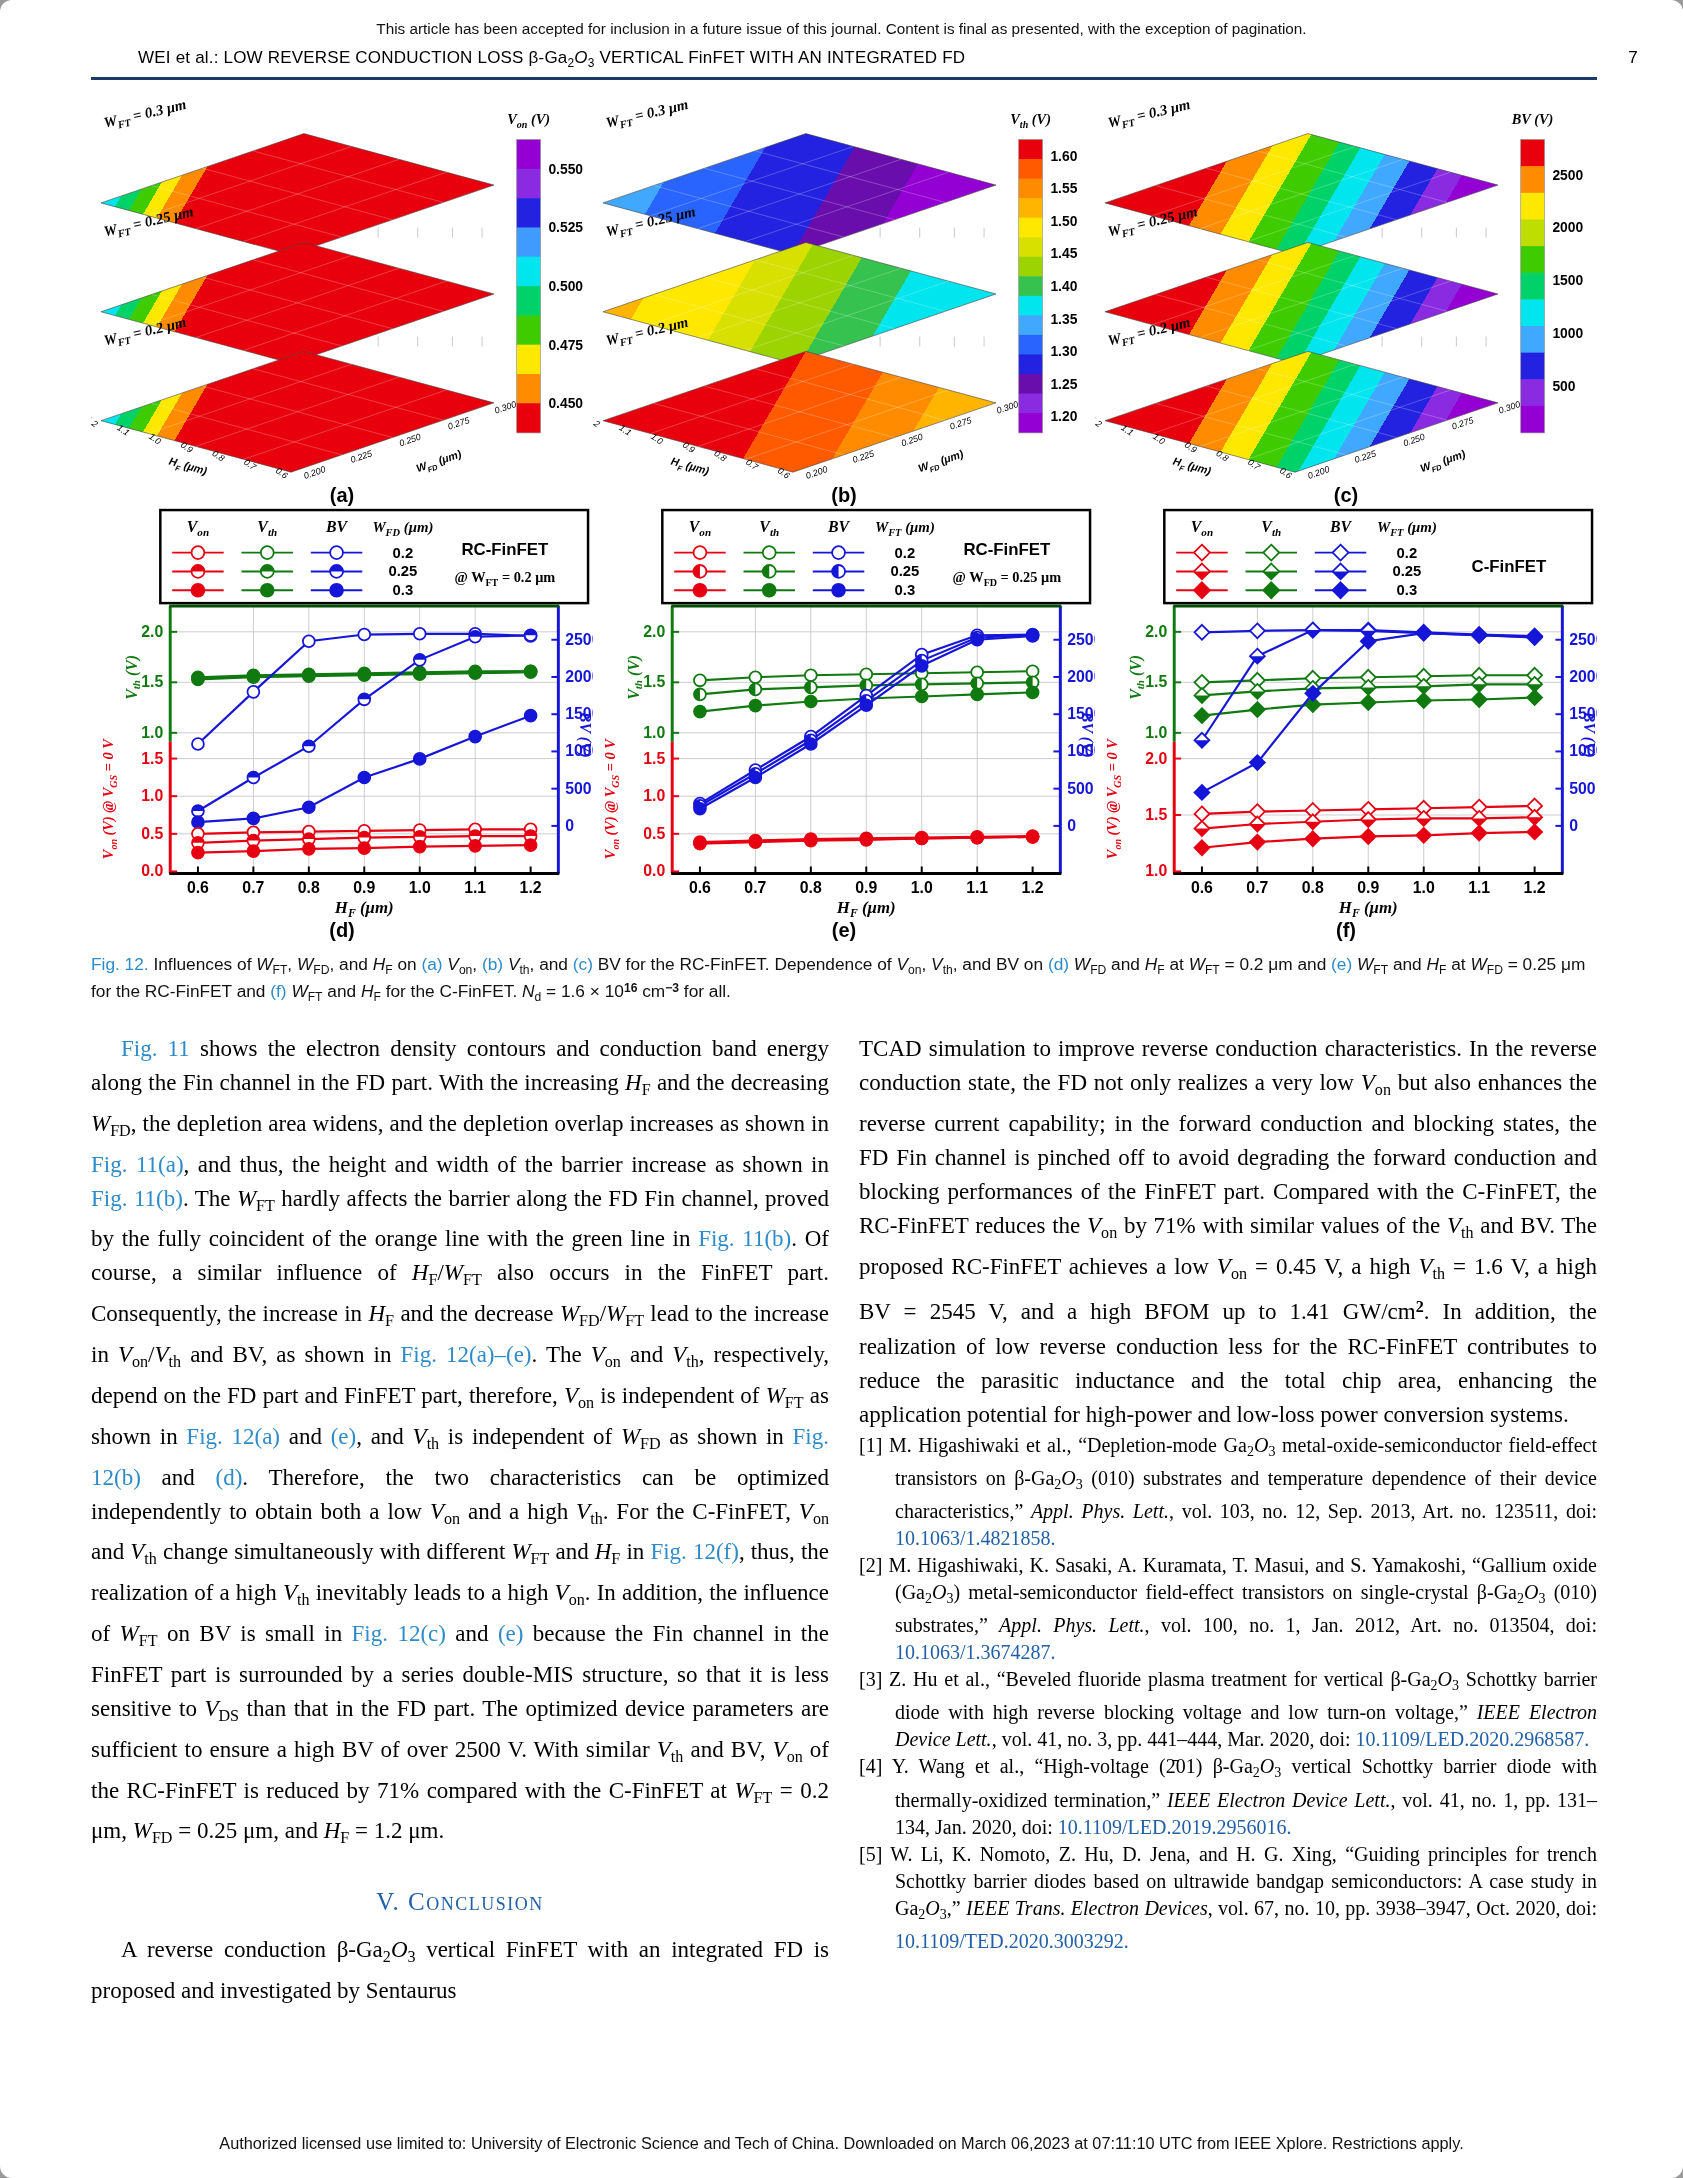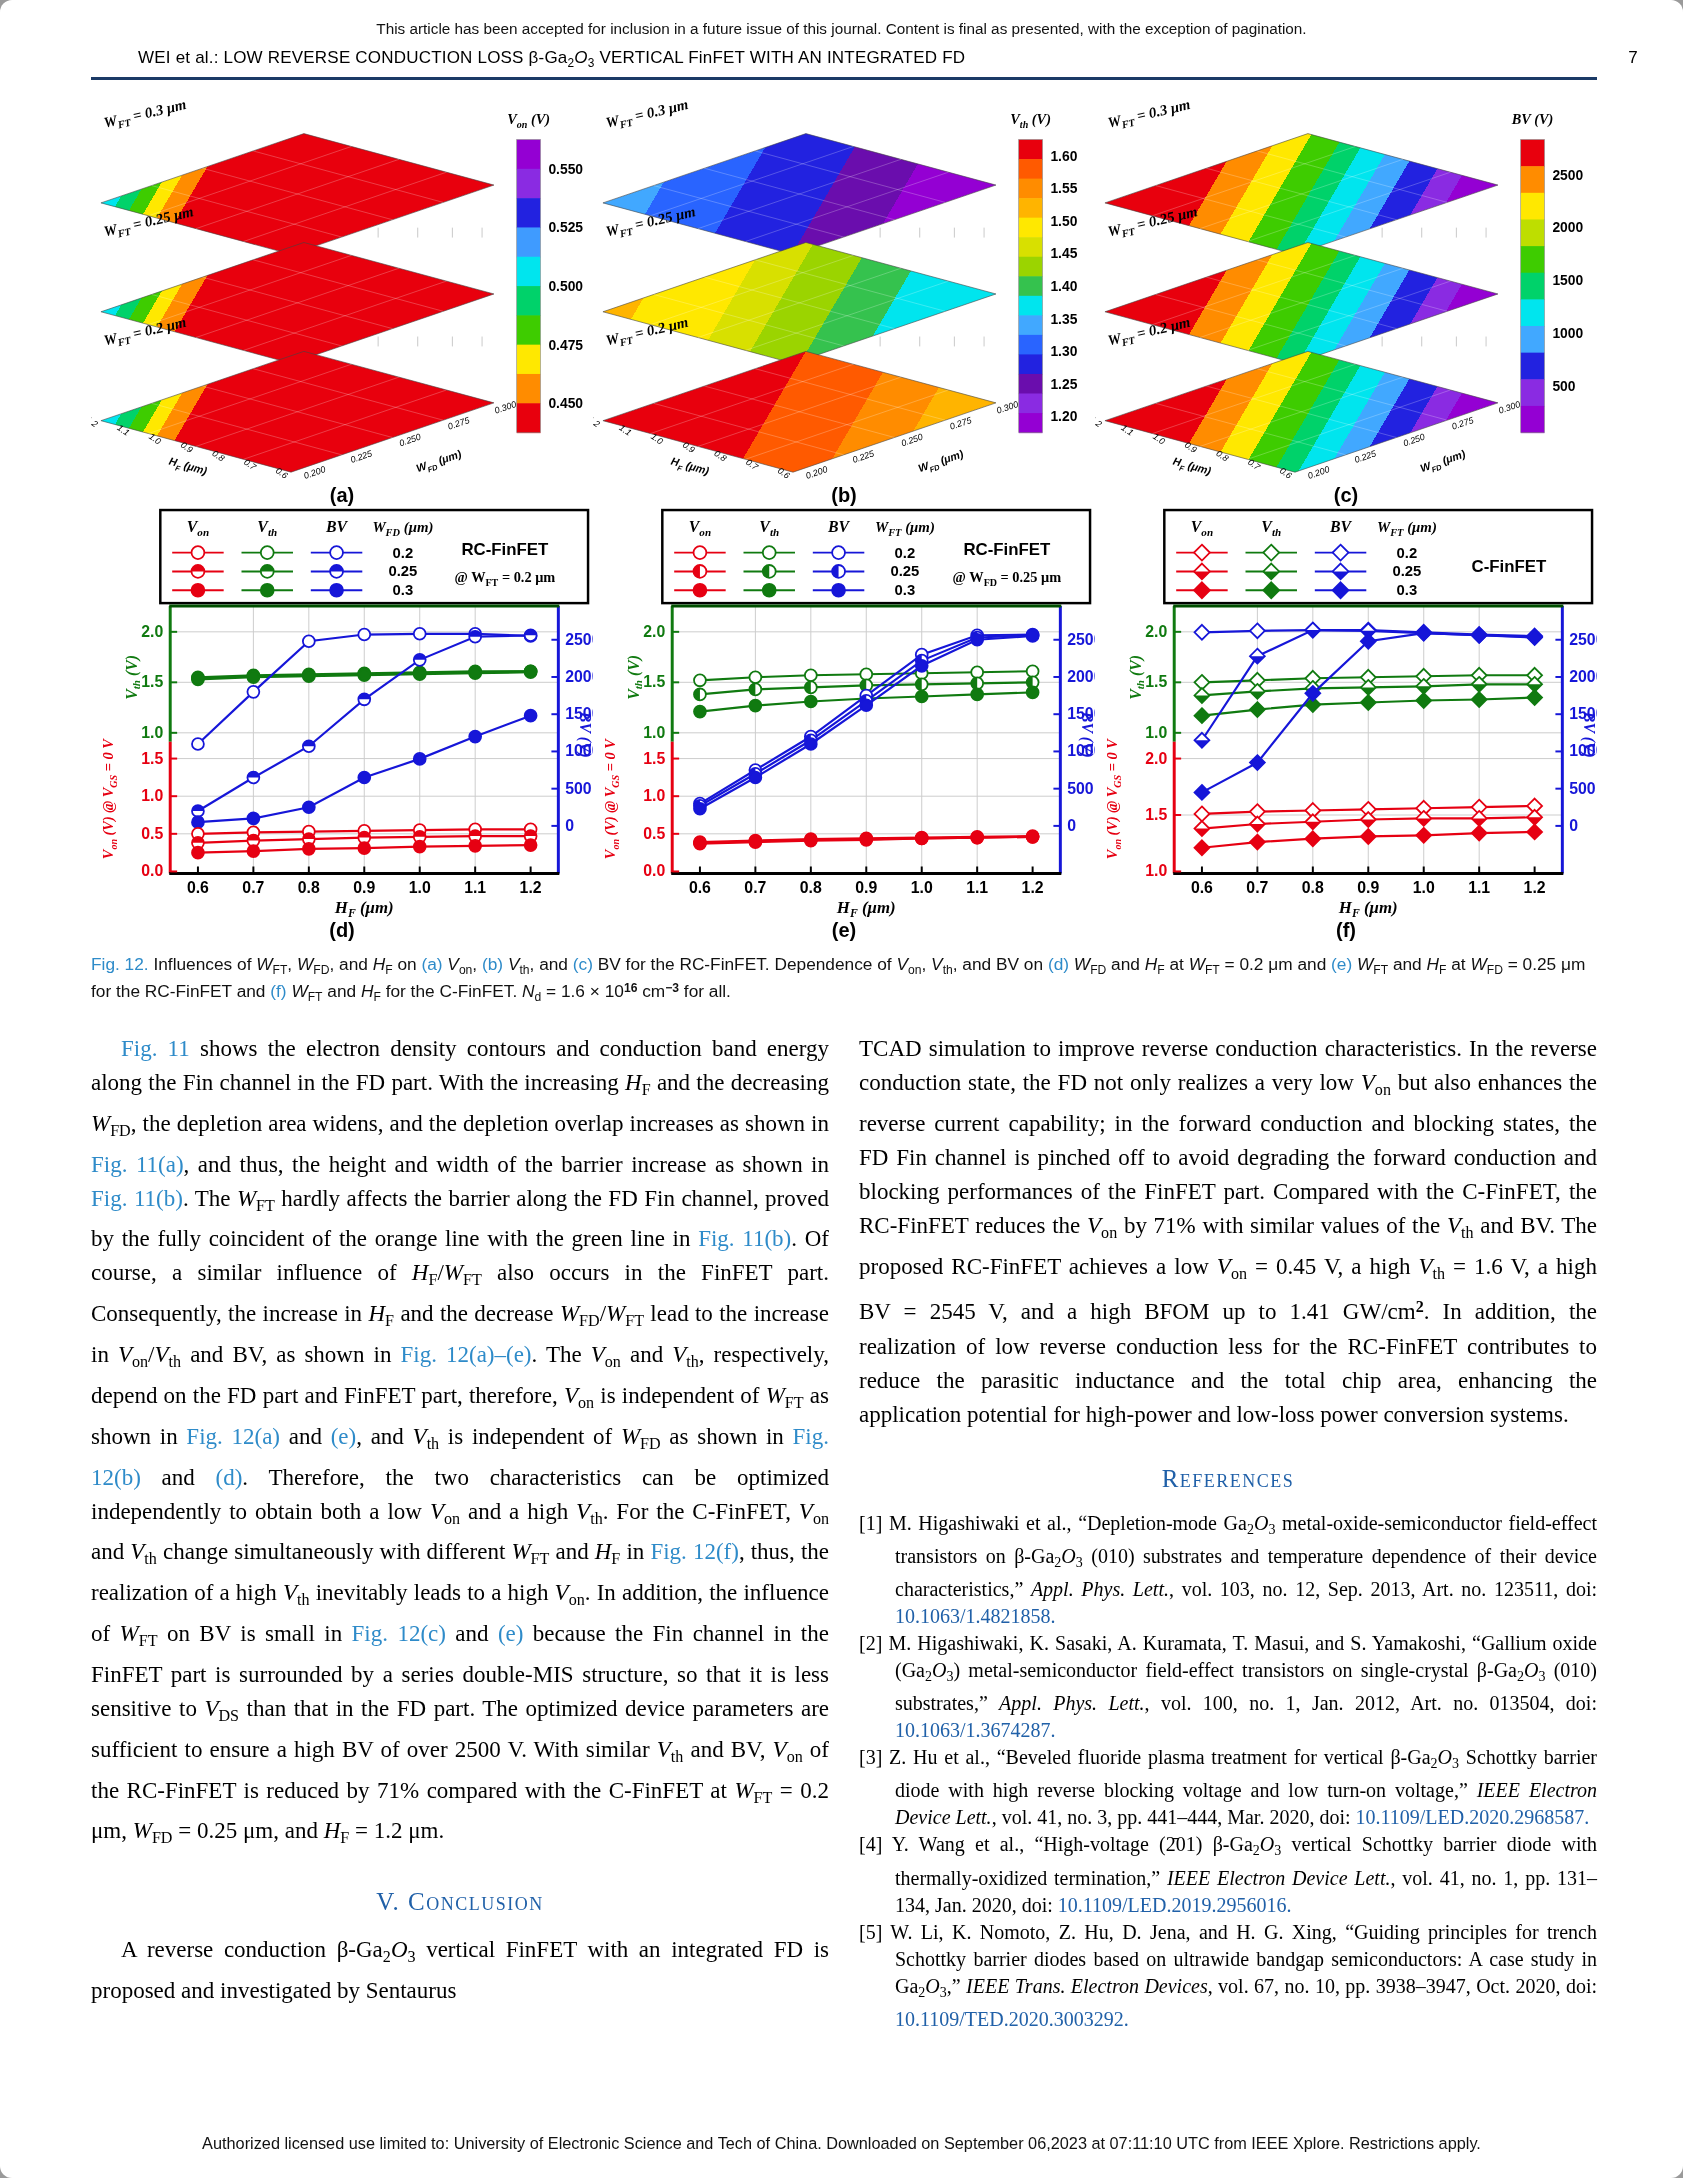--- a/index.html
+++ b/index.html
@@ -1007,24 +1007,23 @@
   <div class="caption"><span class="lnk">Fig. 12.</span>  Influences of <i>W</i><sub>FT</sub>, <i>W</i><sub>FD</sub>, and <i>H</i><sub>F</sub> on <span class="lnk">(a)</span> <i>V</i><sub>on</sub>, <span class="lnk">(b)</span> <i>V</i><sub>th</sub>, and <span class="lnk">(c)</span> BV for the RC-FinFET. Dependence of <i>V</i><sub>on</sub>, <i>V</i><sub>th</sub>, and BV on <span class="lnk">(d)</span> <i>W</i><sub>FD</sub> and <i>H</i><sub>F</sub> at <i>W</i><sub>FT</sub> = 0.2 μm and <span class="lnk">(e)</span> <i>W</i><sub>FT</sub> and <i>H</i><sub>F</sub> at <i>W</i><sub>FD</sub> = 0.25 μm for the RC-FinFET and <span class="lnk">(f)</span> <i>W</i><sub>FT</sub> and <i>H</i><sub>F</sub> for the C-FinFET. <i>N</i><sub>d</sub> = 1.6 × 10<sup>16</sup> cm<sup>−3</sup> for all.</div>
 
   <div class="cols">
     <div class="col" id="col1">
         <p class="body"><span class="lnk">Fig. 11</span> shows the electron density contours and conduction band energy along the Fin channel in the FD part. With the increasing <i>H</i><sub>F</sub> and the decreasing <i>W</i><sub>FD</sub>, the depletion area widens, and the depletion overlap increases as shown in <span class="lnk">Fig. 11(a)</span>, and thus, the height and width of the barrier increase as shown in <span class="lnk">Fig. 11(b)</span>. The <i>W</i><sub>FT</sub> hardly affects the barrier along the FD Fin channel, proved by the fully coincident of the orange line with the green line in <span class="lnk">Fig. 11(b)</span>. Of course, a similar influence of <i>H</i><sub>F</sub>/<i>W</i><sub>FT</sub> also occurs in the FinFET part. Consequently, the increase in <i>H</i><sub>F</sub> and the decrease <i>W</i><sub>FD</sub>/<i>W</i><sub>FT</sub> lead to the increase in <i>V</i><sub>on</sub>/<i>V</i><sub>th</sub> and BV, as shown in <span class="lnk">Fig. 12(a)–(e)</span>. The <i>V</i><sub>on</sub> and <i>V</i><sub>th</sub>, respectively, depend on the FD part and FinFET part, therefore, <i>V</i><sub>on</sub> is independent of <i>W</i><sub>FT</sub> as shown in <span class="lnk">Fig. 12(a)</span> and <span class="lnk">(e)</span>, and <i>V</i><sub>th</sub> is independent of <i>W</i><sub>FD</sub> as shown in <span class="lnk">Fig. 12(b)</span> and <span class="lnk">(d)</span>. Therefore, the two characteristics can be optimized independently to obtain both a low <i>V</i><sub>on</sub> and a high <i>V</i><sub>th</sub>. For the C-FinFET, <i>V</i><sub>on</sub> and <i>V</i><sub>th</sub> change simultaneously with different <i>W</i><sub>FT</sub> and <i>H</i><sub>F</sub> in <span class="lnk">Fig. 12(f)</span>, thus, the realization of a high <i>V</i><sub>th</sub> inevitably leads to a high <i>V</i><sub>on</sub>. In addition, the influence of <i>W</i><sub>FT</sub> on BV is small in <span class="lnk">Fig. 12(c)</span> and <span class="lnk">(e)</span> because the Fin channel in the FinFET part is surrounded by a series double-MIS structure, so that it is less sensitive to <i>V</i><sub>DS</sub> than that in the FD part. The optimized device parameters are sufficient to ensure a high BV of over 2500 V. With similar <i>V</i><sub>th</sub> and BV, <i>V</i><sub>on</sub> of the RC-FinFET is reduced by 71% compared with the C-FinFET at <i>W</i><sub>FT</sub> = 0.2 μm, <i>W</i><sub>FD</sub> = 0.25 μm, and <i>H</i><sub>F</sub> = 1.2 μm.</p>
         <h3 class="sec">V. Conclusion</h3>
         <p class="body">A reverse conduction β-Ga<sub>2</sub><i>O</i><sub>3</sub> vertical FinFET with an integrated FD is proposed and investigated by Sentaurus</p>
       </div>
     <div class="col" id="col2">
         <p class="body" style="text-indent: 0px;">TCAD simulation to improve reverse conduction characteristics. In the reverse conduction state, the FD not only realizes a very low <i>V</i><sub>on</sub> but also enhances the reverse current capability; in the forward conduction and blocking states, the FD Fin channel is pinched off to avoid degrading the forward conduction and blocking performances of the FinFET part. Compared with the C-FinFET, the RC-FinFET reduces the <i>V</i><sub>on</sub> by 71% with similar values of the <i>V</i><sub>th</sub> and BV. The proposed RC-FinFET achieves a low <i>V</i><sub>on</sub> = 0.45 V, a high <i>V</i><sub>th</sub> = 1.6 V, a high BV = 2545 V, and a high BFOM up to 1.41 GW/cm<sup>2</sup>. In addition, the realization of low reverse conduction less for the RC-FinFET contributes to reduce the parasitic inductance and the total chip area, enhancing the application potential for high-power and low-loss power conversion systems.</p>
-        <h3 class="sec">References</h3>
         <p class="ref">[1] M. Higashiwaki et al., “Depletion-mode Ga<sub>2</sub><i>O</i><sub>3</sub> metal-oxide-semiconductor field-effect transistors on β-Ga<sub>2</sub><i>O</i><sub>3</sub> (010) substrates and temperature dependence of their device characteristics,” <i>Appl. Phys. Lett.</i>, vol. 103, no. 12, Sep. 2013, Art. no. 123511, doi: <span class="dlnk">10.1063/1.4821858.</span></p>
         <p class="ref">[2] M. Higashiwaki, K. Sasaki, A. Kuramata, T. Masui, and S. Yamakoshi, “Gallium oxide (Ga<sub>2</sub><i>O</i><sub>3</sub>) metal-semiconductor field-effect transistors on single-crystal β-Ga<sub>2</sub><i>O</i><sub>3</sub> (010) substrates,” <i>Appl. Phys. Lett.</i>, vol. 100, no. 1, Jan. 2012, Art. no. 013504, doi: <span class="dlnk">10.1063/1.3674287.</span></p>
         <p class="ref">[3] Z. Hu et al., “Beveled fluoride plasma treatment for vertical β-Ga<sub>2</sub><i>O</i><sub>3</sub> Schottky barrier diode with high reverse blocking voltage and low turn-on voltage,” <i>IEEE Electron Device Lett.</i>, vol. 41, no. 3, pp. 441–444, Mar. 2020, doi: <span class="dlnk">10.1109/LED.2020.2968587.</span></p>
         <p class="ref">[4] Y. Wang et al., “High-voltage (2̄01) β-Ga<sub>2</sub><i>O</i><sub>3</sub> vertical Schottky barrier diode with thermally-oxidized termination,” <i>IEEE Electron Device Lett.</i>, vol. 41, no. 1, pp. 131–134, Jan. 2020, doi: <span class="dlnk">10.1109/LED.2019.2956016.</span></p>
         <p class="ref">[5] W. Li, K. Nomoto, Z. Hu, D. Jena, and H. G. Xing, “Guiding principles for trench Schottky barrier diodes based on ultrawide bandgap semiconductors: A case study in Ga<sub>2</sub><i>O</i><sub>3</sub>,” <i>IEEE Trans. Electron Devices</i>, vol. 67, no. 10, pp. 3938–3947, Oct. 2020, doi: <span class="dlnk">10.1109/TED.2020.3003292.</span></p>
       </div>
   </div>
 
-  <div class="footer">Authorized licensed use limited to: University of Electronic Science and Tech of China. Downloaded on September 06,2023 at 07:11:10 UTC from IEEE Xplore.  Restrictions apply.</div>
+  <div class="footer">Authorized licensed use limited to: University of Electronic Science and Tech of China. Downloaded on March 06,2023 at 07:11:10 UTC from IEEE Xplore.  Restrictions apply.</div>
 </div>
 
 
 </body></html>

